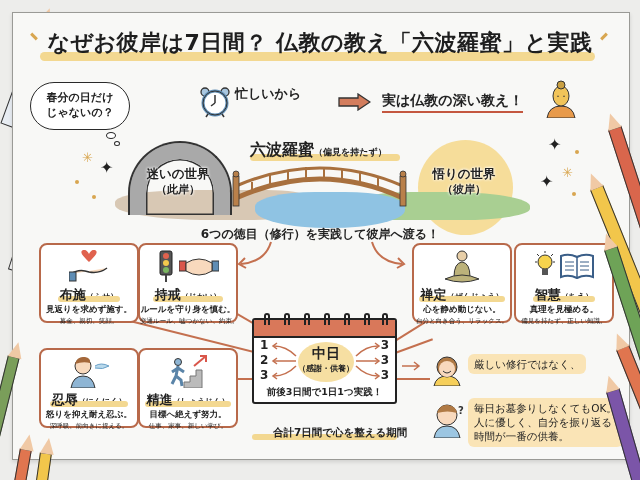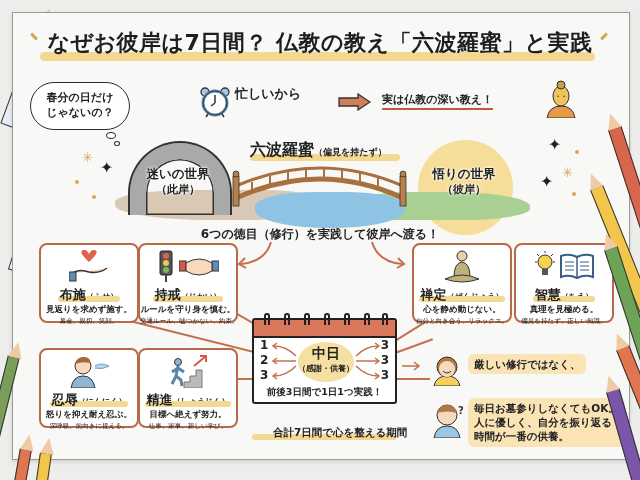--- a/index.html
+++ b/index.html
@@ -30,21 +30,21 @@
       position: absolute; left: 30px; top: 82px; width: 100px; height: 48px;
       background: #fff; border: 1.8px solid #2a2a2a; border-radius: 26px;
       display: flex; flex-direction: column; align-items: center; justify-content: center;
       font-size: 11px; font-weight: bold; line-height: 1.35; text-align: center;
     }
     .puff { position:absolute; background:#fff; border:1.5px solid #2a2a2a; border-radius:50%; }
     .busy {
       position: absolute; left: 235px; top: 86px; font-size: 13px; font-weight: bold; line-height: 1.3;
     }
     .teaching {
-      position: absolute; left: 382px; top: 92px; font-size: 11px; font-weight: bold;
+      position: absolute; left: 382px; top: 92px; font-size: 14px; font-weight: bold;
       border-bottom: 2px solid #c4573f; padding-bottom: 1px;
     }
     .ground-left { position:absolute; left:115px; top:190px; width:190px; height:30px; background:#d8c8b4; border-radius: 40% 20% 30% 50%; }
     .ground-right { position:absolute; left:360px; top:192px; width:170px; height:28px; background:#a9cf92; border-radius: 30% 50% 40% 20%; }
     .river { position:absolute; left:255px; top:192px; width:150px; height:36px; background:#8fc3e3; border-radius: 40% 40% 50% 50%; }
     .sun { position:absolute; left:418px; top:140px; width:95px; height:95px; background:#f6dd9a; border-radius:50%; }
     .gate {
       position:absolute; left:130px; top:143px; width:100px; height:72px;
       border: 16px solid #a9a9a9; border-bottom: none; border-radius: 50px 50px 0 0;
       outline: none;
@@ -87,21 +87,21 @@
       position:absolute; left:44px; top:22px; width:56px; height:40px; border-radius:50%;
       background:#f6dfa2; text-align:center;
     }
     .center-day .big { font-size: 14px; font-weight: bold; margin-top: 3px; }
     .center-day .sm { font-size: 8px; font-weight: bold; }
     .cal-foot { position:absolute; left:0; width:100%; top:66px; text-align:center; font-size: 9.5px; font-weight: bold; }
     .total { position:absolute; left:255px; top:426px; font-size: 10.5px; font-weight:bold;margin-left:18px; }
     .total-hl { position:absolute; left:252px; top:434px; width:145px; height:6px; background:#f3d891; border-radius:3px; }
     .bubble {
       position:absolute; background:#fae4b6; border-radius:6px; padding:3px 6px;
-      font-size: 10.5px; font-weight:bold; line-height: 1.35;
+      font-size: 10.5px; font-weight:normal; line-height: 1.35;
     }
     .pencil { position:absolute; width:14px; height:150px; border:1.2px solid #333; transform-origin: top left; }
     .pencil::before {
       content:""; position:absolute; left:-1px; top:-16px; width:0; height:0;
       border-left:7px solid transparent; border-right:7px solid transparent; border-bottom:16px solid #f0c9a5;
     }
     .sparkle { position:absolute; color:#222; font-size: 16px; }
     .dot { position:absolute; width:4px; height:4px; background:#d8a650; border-radius:50%; }
     .conn { position:absolute; background:#c4704f; }
   </style>

